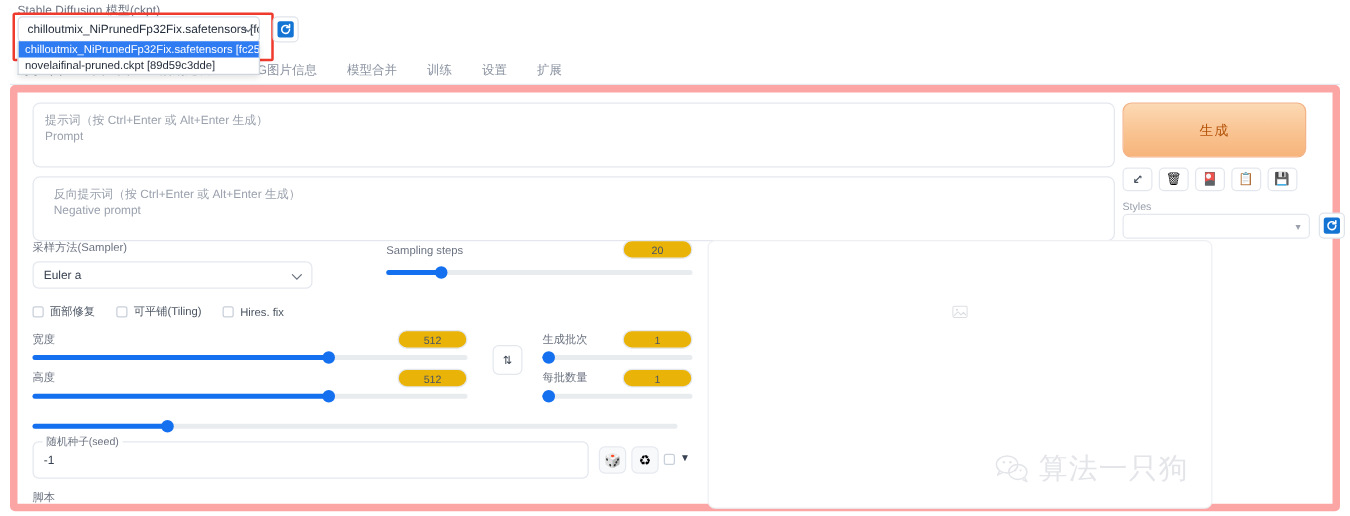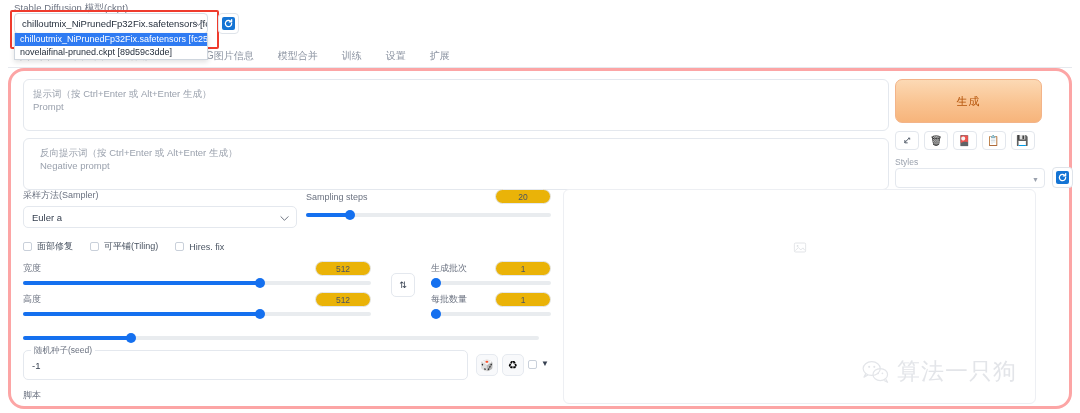--- a/index.html
+++ b/index.html
@@ -66,21 +66,21 @@
   }
   .tab {
     font-size: 10px; color: #8b93a1; padding: 0 12px 4px 12px;
     white-space: nowrap;
   }
   .tab.active { color: #374151; }
 
   
   .card {
     position: absolute; left: 8px; top: 68px; width: 1064px; height: 341px;
-    border: 3px solid #fca5a5; border-radius: 16px; background: #fff;
+    border: 6px solid #fca5a5; border-radius: 4px; background: #fff;
   }
 
   
   .left { position: absolute; left: 12px; top: 8px; width: 866px; }
 
   .ta {
     position: relative; width: 100%; height: 52px;
     border: 1px solid #e4e8ee; border-radius: 6px; background: #fff;
     padding: 7px 9px;
   }
@@ -115,21 +115,21 @@
     border: 1px solid #dfe4ea; border-radius: 4px; background: #fff;
     display: flex; align-items: center; justify-content: center;
   }
 
   
   .settings { position: absolute; left: 12px; top: 118px; width: 528px; }
   .row { position: relative; }
 
   .field-label { font-size: 9px; color: #6b7280; }
   .select-box {
-    position: relative; width: 274px; height: 22px; margin-top: 4px;
+    position: relative; width: 224px; height: 22px; margin-top: 4px;
     border: 1px solid #e4e8ee; border-radius: 5px; background: #fff;
     display: flex; align-items: center; padding: 0 20px 0 8px;
     font-size: 9.5px; color: #374151;
   }
   .select-box .cc { position: absolute; right: 7px; top: 7px; }
 
   .steps-wrap { position: absolute; left: 283px; top: 0px; width: 245px; }
   .num-pill {
     width: 56px; height: 15px; border: 1px solid #e4e8ee; border-radius: 8px;
     background: #eab308; font-size: 8.5px; color: #4b5563;
@@ -172,21 +172,21 @@
     display: flex; align-items: center; justify-content: center; font-size: 11px;
   }
   .seed-chk { position: absolute; left: 505px; top: 10px; width: 9px; height: 9px;
     border: 1px solid #c9d0da; border-radius: 2px; background: #fff; }
   .seed-tri { position: absolute; left: 518px; top: 9px; font-size: 8px; color: #374151; }
 
   .script-row { margin-top: 9px; }
 
   
   .preview {
-    position: absolute; left: 552px; top: 118px; width: 473px; height: 215px;
+    position: absolute; left: 552px; top: 118px; width: 404px; height: 215px;
     border: 1px solid #edeff3; border-radius: 6px; background: #fff;
   }
   .ph-img { position: absolute; left: 50%; top: 50px; transform: translateX(-50%);
             width: 13px; height: 13px; opacity: .35; }
   .watermark {
     position: absolute; right: 18px; bottom: 16px;
     display: flex; align-items: center; gap: 6px;
     color: #e3e5e9; font-size: 23px; letter-spacing: 1px;
     font-family: "DejaVu Sans", sans-serif; user-select: none;
   }

